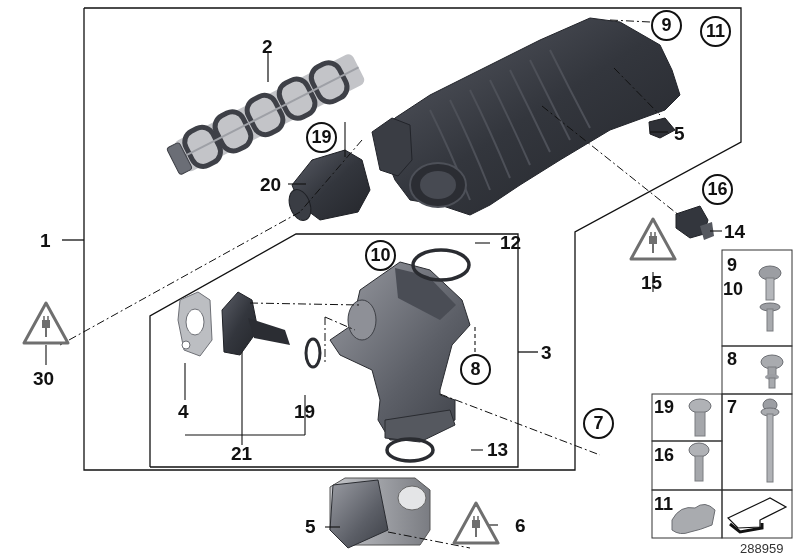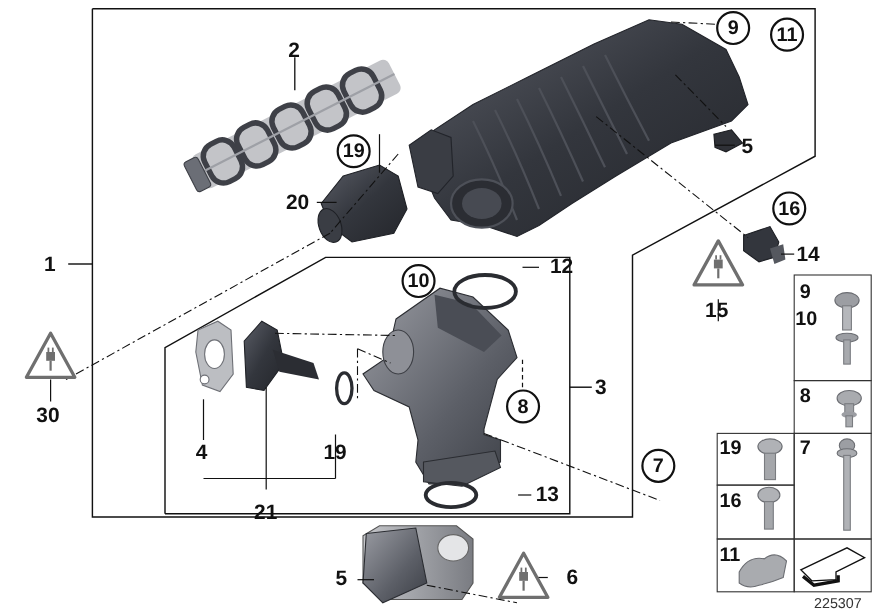--- a/index.html
+++ b/index.html
@@ -222,34 +222,34 @@
 <div class="lbl" style="left:178px;top:402px;">4</div>
 <div class="lbl" style="left:305px;top:517px;">5</div>
 <div class="lbl" style="left:515px;top:516px;">6</div>
 <div class="lbl" style="left:487px;top:440px;text-align:center;">13</div>
 <div class="lbl" style="left:500px;top:233px;">12</div>
 <div class="lbl" style="left:724px;top:222px;">14</div>
 <div class="lbl" style="left:641px;top:273px;">15</div>
 <div class="lbl" style="left:674px;top:124px;">5</div>
 <div class="lbl" style="left:260px;top:175px;">20</div>
 <div class="lbl" style="left:33px;top:369px;">30</div>
-<div class="lbl" style="left:231px;top:457px;">21</div>
+<div class="lbl" style="left:231px;top:444px;">21</div>
 <div class="lbl" style="left:294px;top:402px;">19</div>
 
 <div class="circ" style="left:651px;top:10px;">9</div>
 <div class="circ" style="left:700px;top:16px;">11</div>
 <div class="circ" style="left:306px;top:122px;">19</div>
 <div class="circ" style="left:365px;top:240px;">10</div>
 <div class="circ" style="left:702px;top:174px;">16</div>
 <div class="circ" style="left:460px;top:354px;">8</div>
 <div class="circ" style="left:583px;top:408px;">7</div>
 
 <div class="cell-lbl" style="left:727px;top:256px;">9</div>
 <div class="cell-lbl" style="left:723px;top:280px;">10</div>
 <div class="cell-lbl" style="left:727px;top:350px;">8</div>
 <div class="cell-lbl" style="left:654px;top:398px;">19</div>
 <div class="cell-lbl" style="left:727px;top:398px;">7</div>
 <div class="cell-lbl" style="left:654px;top:446px;">16</div>
 <div class="cell-lbl" style="left:654px;top:495px;">11</div>
 
-<div class="imgno" style="left:740px;top:541px;">225307</div>
+<div class="imgno" style="left:740px;top:541px;">288959</div>
 
 </div>
 
 </body></html>

